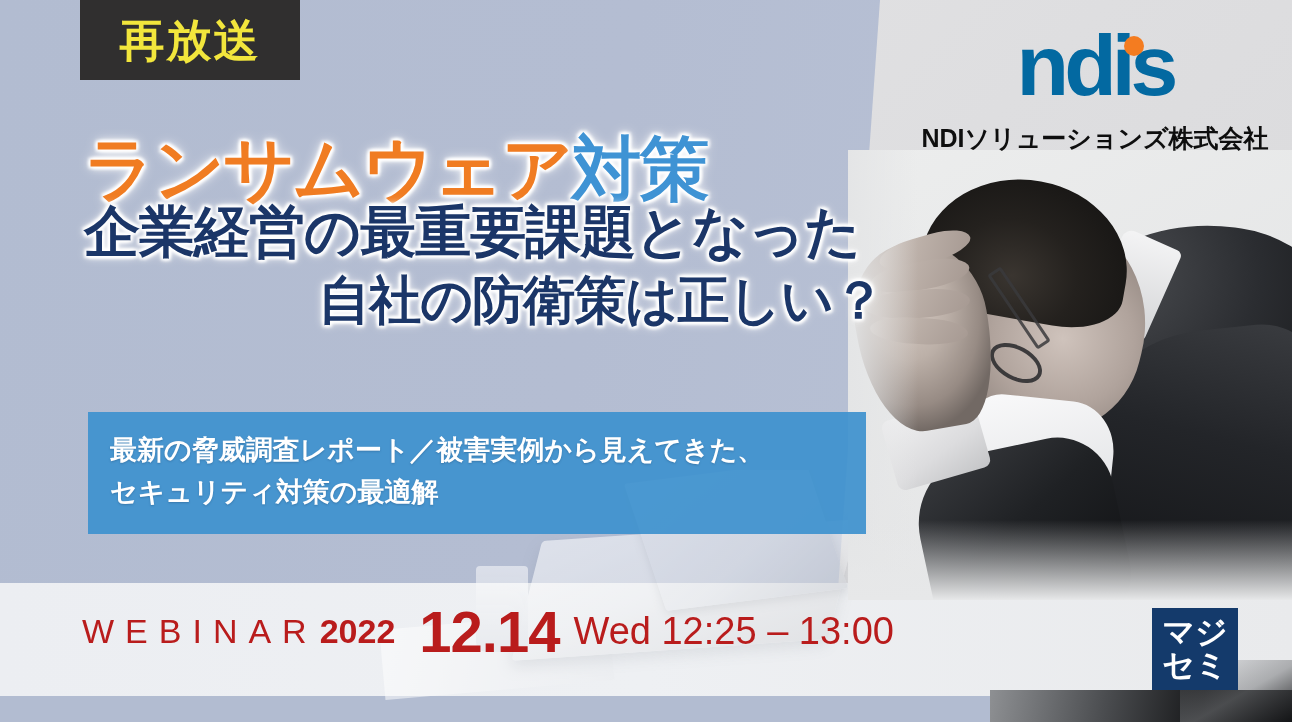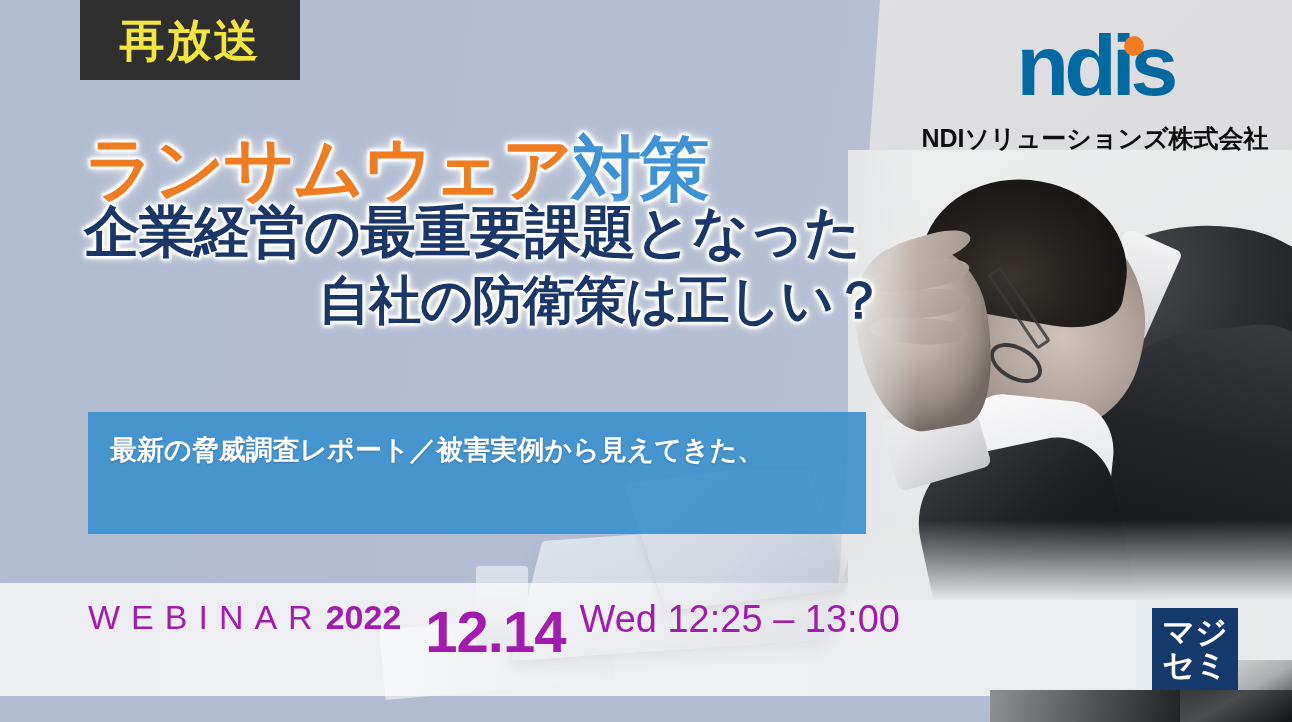--- a/index.html
+++ b/index.html
@@ -233,22 +233,22 @@
     text-align:center; font-size:21px; color:#231f20; letter-spacing:3px;
     margin-top:4px; font-weight:400;
   }
   .ndis-corp {
     text-align:center; font-size:25px; color:#0e0e0e; font-weight:700;
     margin-top:16px; letter-spacing:0px;
   }
 
   
   .dateline {
-    position:absolute; left:88px; top:598px; height:66px;
-    display:flex; align-items:flex-start; color:#a21caf;
+    position:absolute; left:82px; top:598px; height:66px;
+    display:flex; align-items:center; color:#b91c1c;
   }
   .dl-webinar { font-size:34px; letter-spacing:11px; font-weight:400; }
   .dl-year { font-size:34px; font-weight:700; letter-spacing:0px; margin-left:2px; }
   .dl-date { font-size:58px; font-weight:700; letter-spacing:-1px; margin-left:24px; }
   .dl-time { font-size:38px; font-weight:500; letter-spacing:0px; margin-left:14px; }
 
   
   .logo-maji {
     position:absolute; left:1152px; top:608px; width:86px; height:82px;
     background:#143a6b; color:#ffffff;
@@ -305,20 +305,21 @@
   </div>
 
   <div class="headline">
     <div class="hl-line hl2"><span class="orange">ランサムウェア</span><span class="lblue">対策</span></div>
     <div class="hl-line hl1">企業経営の最重要課題となった</div>
     <div class="hl-line hl3">自社の防衛策は正しい？</div>
   </div>
 
   <div class="sub-box">
     <div class="sub-line">最新の脅威調査レポート／被害実例から見えてきた、</div>
+    <div class="sub-line">セキュリティ対策の最適解</div>
   </div>
 
   <div class="logo-ndis">
     <div class="ndis-word">
       <span>ndis</span>
       <span class="ndis-dot"></span>
     </div>
     <div class="ndis-corp">NDIソリューションズ株式会社</div>
   </div>
 

